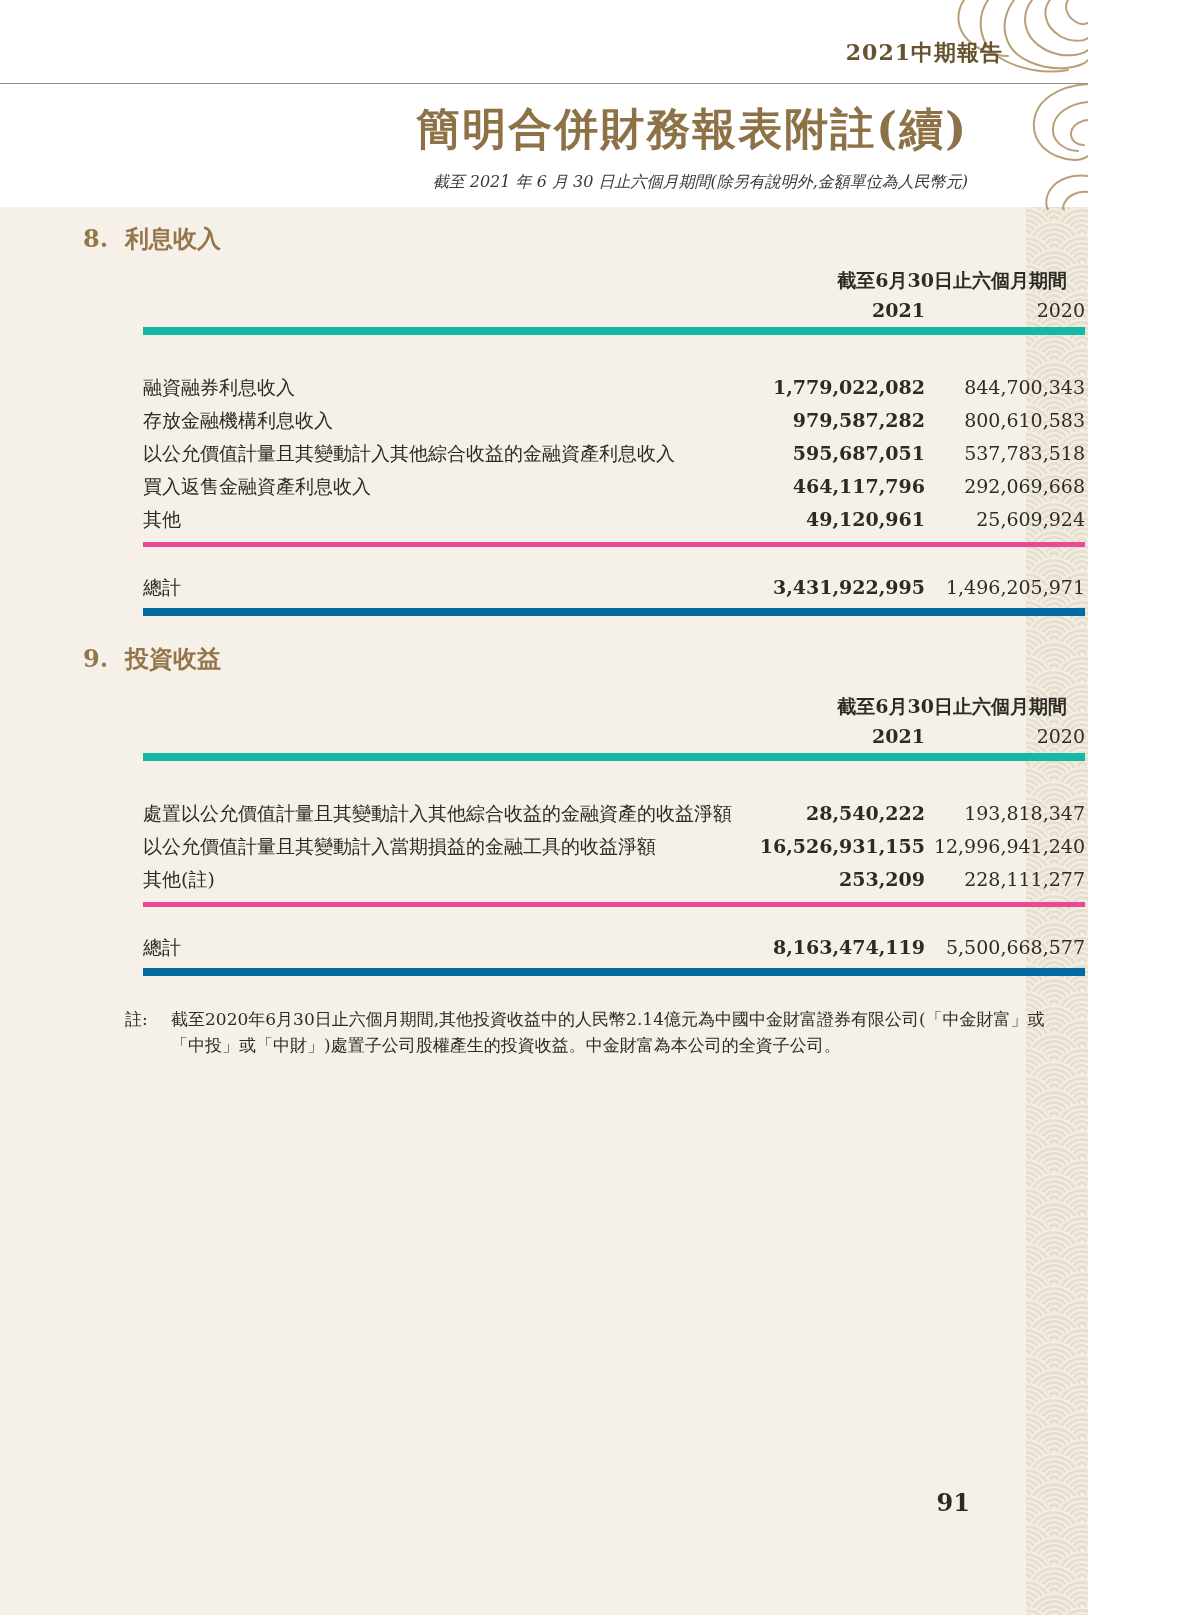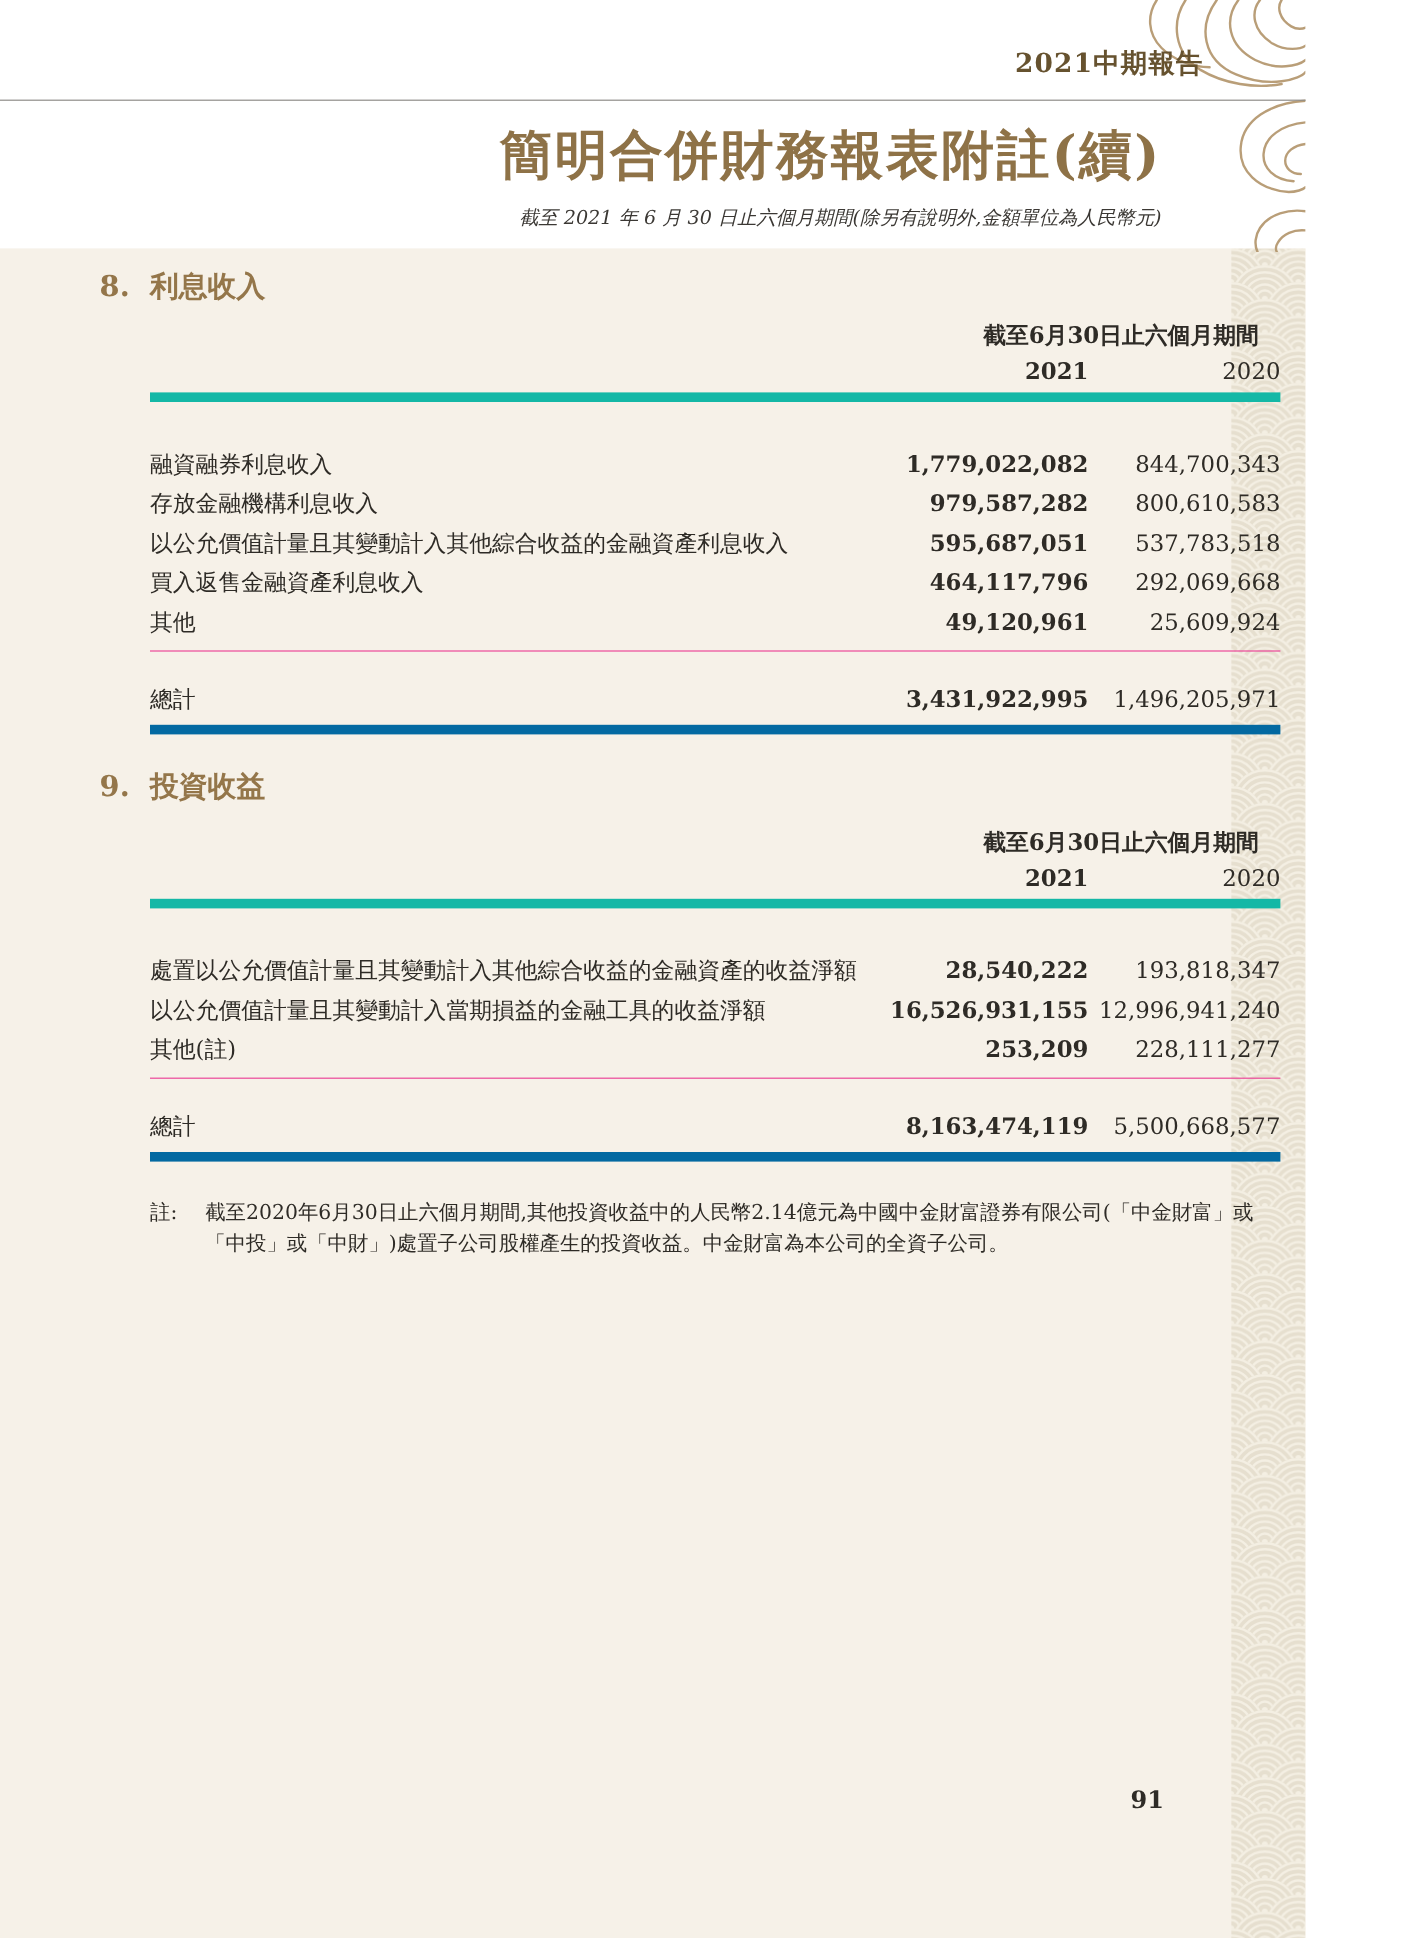--- a/index.html
+++ b/index.html
@@ -13,37 +13,37 @@
   .report-label { position:absolute; top:38px; right:85px; font-size:22px; font-weight:bold; color:#66522f; letter-spacing:1px; }
   .header-rule { position:absolute; top:83px; left:0; width:1105px; height:1px; background:#8f8d89; }
   .doc-title { position:absolute; top:100px; right:120px; font-size:44px; font-weight:bold; color:#8e7247; letter-spacing:2px; white-space:nowrap;text-align:center; }
   .doc-subtitle { position:absolute; top:172px; right:120px; font-size:16px; font-style:italic; color:#3b3834; white-space:nowrap; }
 
   .content { position:absolute; left:83px; top:222px; width:984px; color:#2e2b26; }
   .sec-heading { display:flex; font-size:24px; font-weight:bold; color:#94764a; line-height:33px; }
   .sec-heading .sec-num { width:42px; }
   .sec9 { margin-top:26px; }
 
-  .ftable { margin-left:42px; width:942px; }
+  .ftable { margin-left:60px; width:942px; }
   .period-head { text-align:right; padding-right:18px; font-size:19px; font-weight:bold; line-height:26px; margin-top:12px; }
   .sec9 ~ .ftable .period-head { margin-top:18px; }
   .years { display:flex; font-size:19px; line-height:26px; margin-top:4px; padding-bottom:4px; border-bottom:8px solid #14b8a6;align-items:flex-end; }
   .trow { display:flex; font-size:19px; line-height:33px; }
   .tlabel { flex:1; white-space:nowrap; }
   .tv2021 { width:180px; text-align:right; white-space:nowrap; }
   .tv2020 { width:160px; text-align:right; white-space:nowrap; }
   .bold { font-weight:bold; }
-  .rows { margin-top:36px; padding-bottom:6px; border-bottom:1px solid #ec4899; }
+  .rows { margin-top:36px; padding-bottom:6px; border-bottom:5px solid #ec4899; }
   .total { margin-top:24px; padding-bottom:4px; border-bottom:8px solid #0369a1; }
 
   .note { display:flex; margin-top:30px; margin-left:42px; width:952px; font-size:17px; line-height:26px; color:#2e2b26; }
   .note-label { width:46px; flex:none; }
   .note-text { flex:1; }
 
-  .page-number { position:absolute; top:1488px; right:118px; font-size:20px; font-weight:bold; color:#2e2b26; }
+  .page-number { position:absolute; top:1488px; right:118px; font-size:24px; font-weight:bold; color:#2e2b26; }
 </style>
 </head>
 <body>
 
 <div class="page">
 
   <div class="body-bg"></div>
 
   <div class="strip">
     <svg width="62" height="1408" xmlns="http://www.w3.org/2000/svg">

